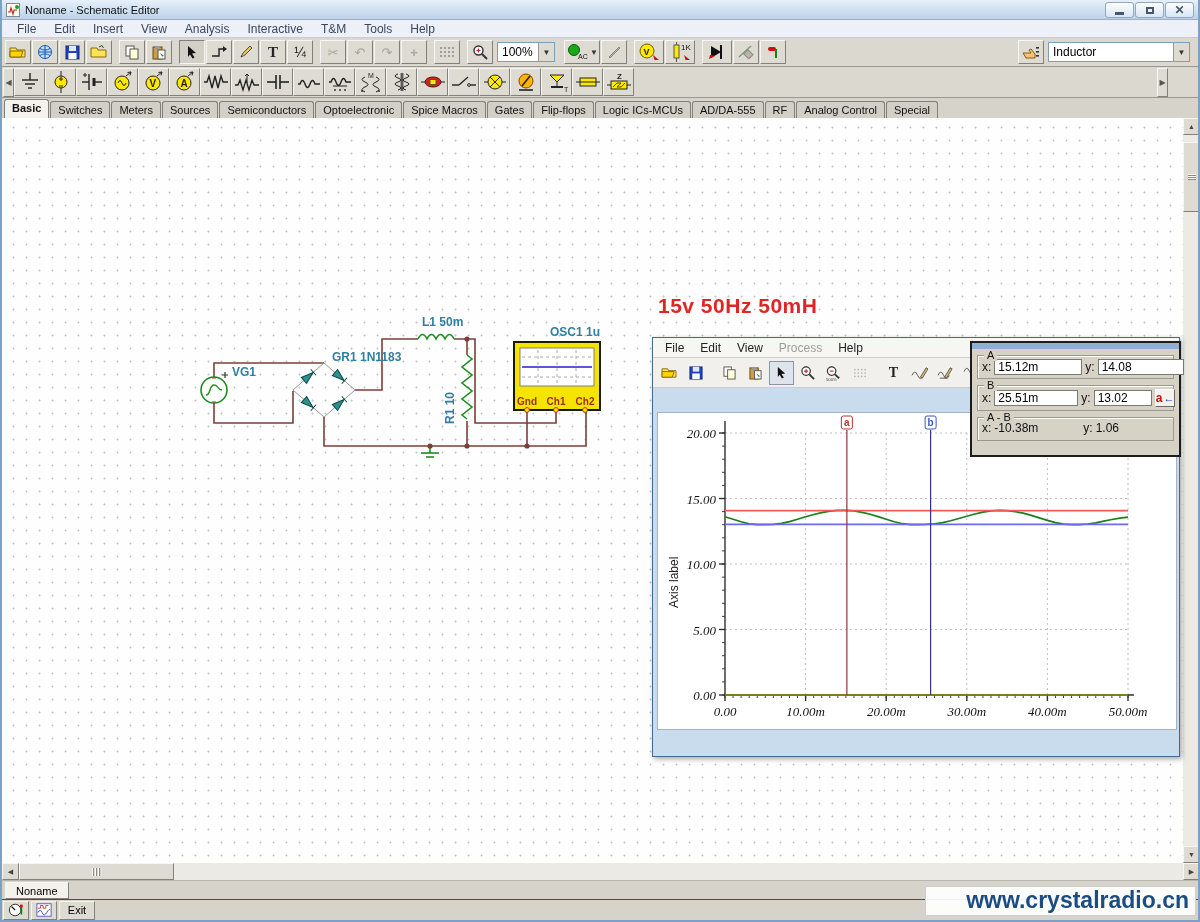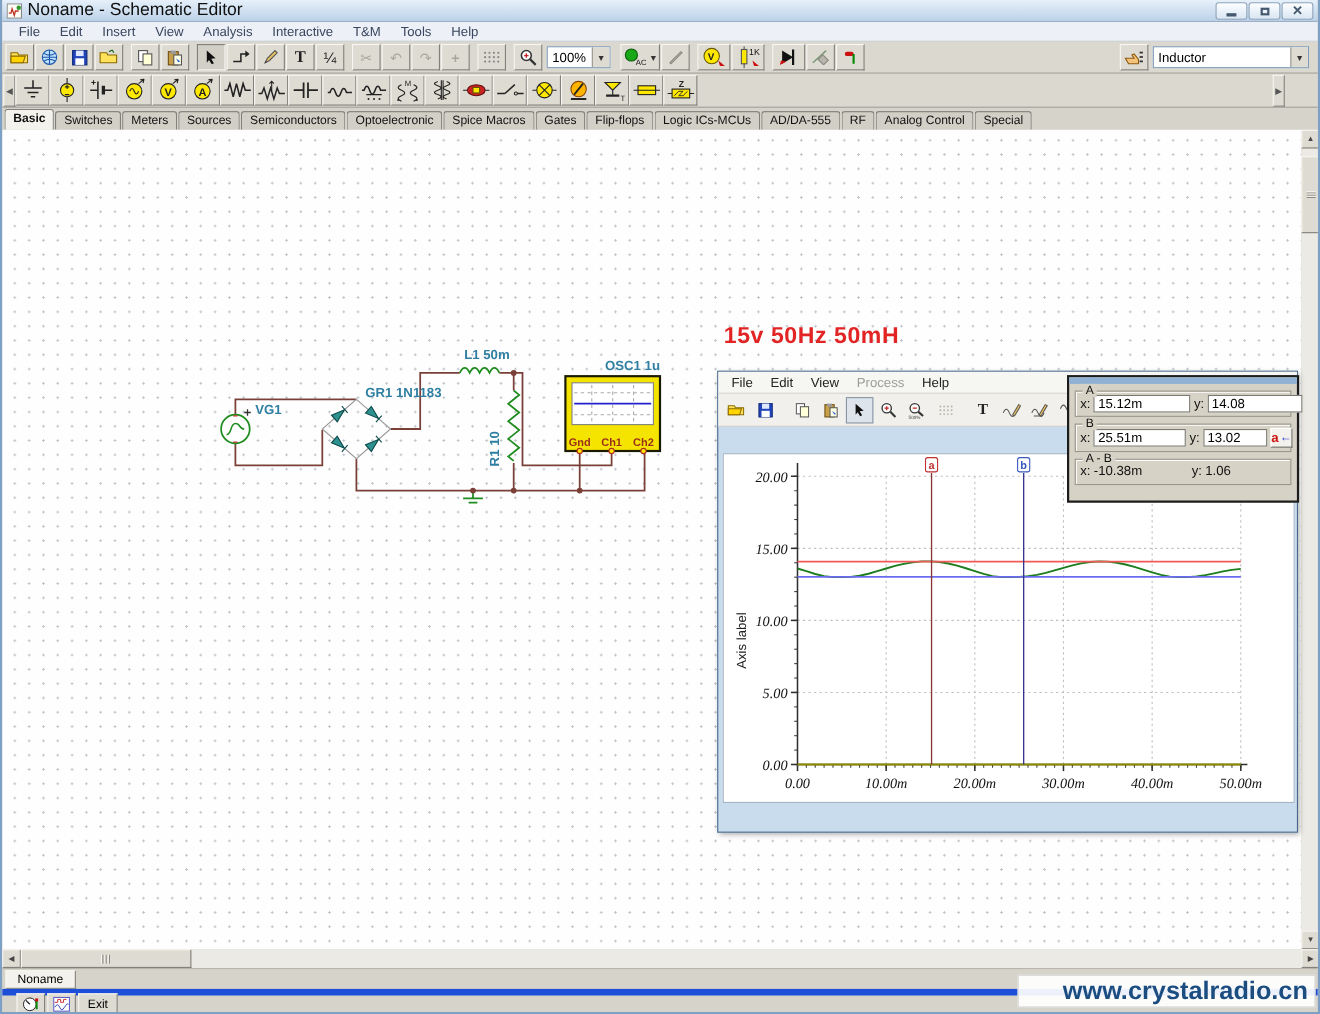--- a/index.html
+++ b/index.html
@@ -4,21 +4,21 @@
 <style>
   * { margin:0; padding:0; box-sizing:border-box; }
   html,body { width:1200px; height:922px; }
   body { position:relative; font-family:"Liberation Sans",sans-serif; background:#d6d3ca; overflow:hidden;
          border-left:2px solid #7ea0c4; border-right:2px solid #7ea0c4; border-bottom:2px solid #7ea0c4; }
   .abs { position:absolute; }
 
   
   .titlebar { left:0; top:0; width:100%; height:20px; background:linear-gradient(#e6f0fa,#bcd2e8);
               display:flex; align-items:center; padding:0 4px; border-bottom:1px solid #9ab0c8; }
-  .titlebar .ttext { font-size:16px; color:#101010; margin-left:5px; }
+  .titlebar .ttext { font-size:11px; color:#101010; margin-left:5px; }
   .wincontrols { position:absolute; right:4px; top:2px; display:flex; gap:1px; }
   .winbtn { width:29px; height:16px; background:linear-gradient(#fdfeff,#d9e6f2); border:1px solid #93a7bb;
             border-radius:3px; display:flex; align-items:center; justify-content:center; }
   .g-min { width:9px; height:3px; background:#45586e; margin-top:6px; }
   .g-rest { width:8px; height:7px; border:2px solid #45586e; }
   .g-close { font-size:12px; font-weight:bold; color:#45586e; line-height:1; }
 
   
   .menubar { left:0; top:20px; width:100%; height:18px; background:#edf1f7; display:flex; align-items:center;
              padding-left:6px; gap:0; border-bottom:1px solid #c8ccd2; }
@@ -65,22 +65,22 @@
 
   
   .hscrollrow { left:0; top:863px; width:1198px; height:17px; background:#eceae4; }
   .hthumb { position:absolute; left:17px; top:0; width:155px; height:17px; background:#dedbd2;
             border:1px solid; border-color:#f7f6f2 #82807a #82807a #f7f6f2; display:flex; align-items:center; justify-content:center; }
   .grip-h { display:flex; gap:2px; }
   .grip-h i { display:block; width:1px; height:8px; background:#8a877e; box-shadow:-1px 0 0 #fff; }
   .sheetrow { left:0; top:880px; width:100%; height:19px; background:#d6d3ca; border-top:1px solid #b8b5ac; }
   .sheettab { position:absolute; left:3px; top:1px; height:17px; background:#f4f2ec; border:1px solid #82807a; border-top-color:#f7f6f2;
               border-left-color:#f7f6f2; font-size:11px; padding:2px 10px 0; }
-  .bottombar { left:0; top:899px; width:100%; height:21px; background:#d6d3ca; border-top:6px solid #1d4ed8;
-               display:flex; align-items:center; padding-left:13px; gap:2px; }
+  .bottombar { left:0; top:899px; width:100%; height:21px; background:#d6d3ca; border-top:1px solid #1d4ed8;
+               display:flex; align-items:center; padding-left:1px; gap:2px; }
   .bbtn { height:19px; background:#dedbd2; border:1px solid; border-color:#f7f6f2 #82807a #82807a #f7f6f2;
           display:flex; align-items:center; justify-content:center; font-size:11px; padding:0 4px; }
 
   
   .schematic text { font-family:"Liberation Sans",sans-serif; }
   .complabel { font-size:12px; font-weight:600; fill:#2f7fa2; }
   .osclabel  { font-size:10px; font-weight:bold; fill:#9a3018; }
 
   
   .oscwin { left:650px; top:337px; width:528px; height:420px; background:#c9dcee; border:1px solid #49698a;

